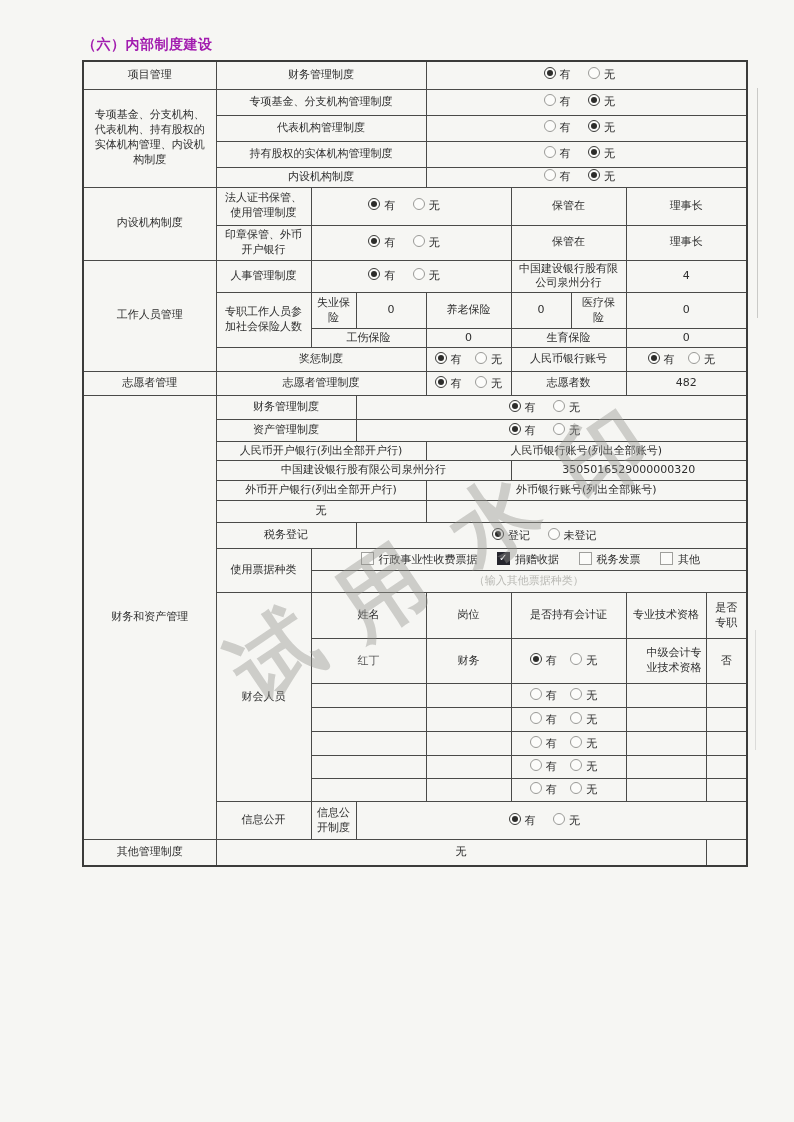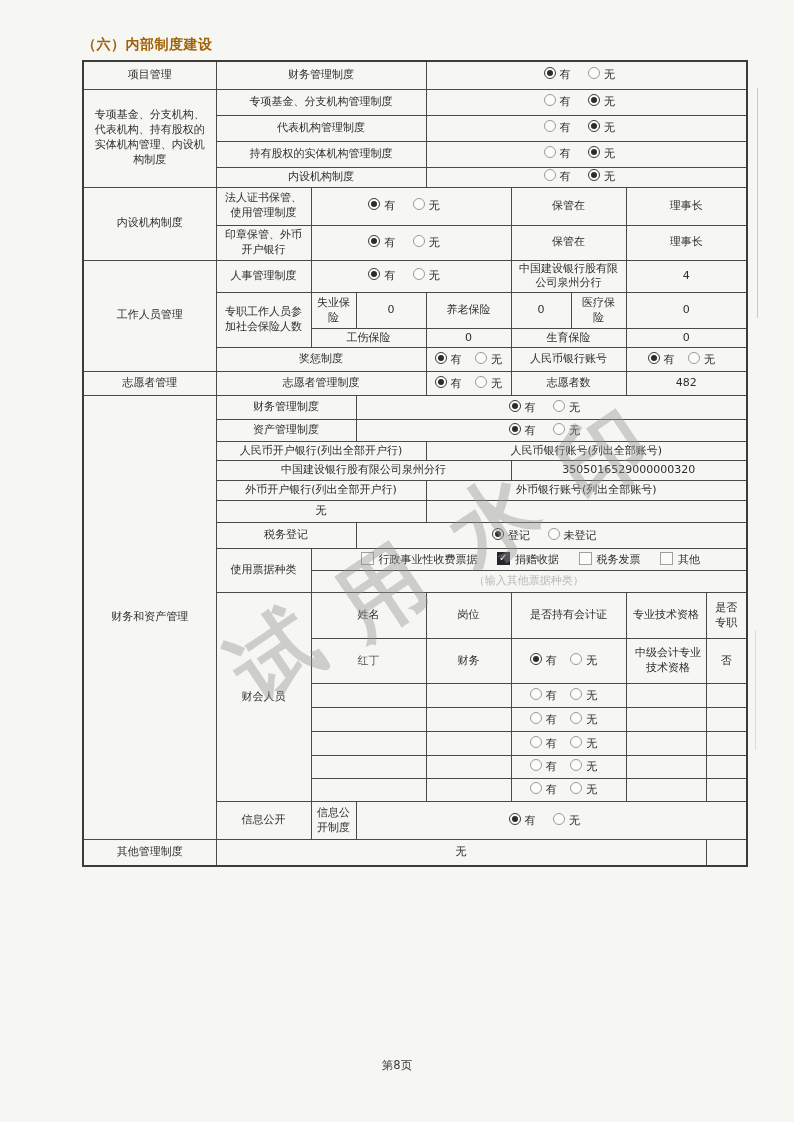--- a/index.html
+++ b/index.html
@@ -7,21 +7,21 @@
     width:794px;height:1122px;
     background:#f6f6f3;
     font-family:"DejaVu Sans","Liberation Sans",sans-serif;
     color:#2b2b2b;
     position:relative;
     -webkit-font-smoothing:antialiased;
   }
   .page{position:absolute;inset:0;overflow:hidden;}
   .doc-title{
     position:absolute;left:82px;top:36px;
-    font-size:14px;font-weight:bold;color:#a16207;letter-spacing:0.5px;
+    font-size:14px;font-weight:bold;color:#a21caf;letter-spacing:0.5px;
   }
   table.form{
     position:absolute;left:82px;top:60px;
     width:664px;border-collapse:collapse;table-layout:fixed;
     font-size:11px;color:#2e2e2e;
   }
   table.form td{
     border:1.2px solid #4a4a48;
     padding:1px 4px;
     text-align:center;vertical-align:middle;
@@ -257,21 +257,21 @@
       <td>专业技术资格</td>
       <td>是否专职</td>
     </tr>
     <tr style="height:45px">
       <td colspan="2" class="lft" style="color:#555">红丁</td>
       <td class="lft">财务</td>
       <td colspan="2" class="radio-cell" style="padding-left:8px">
         <span class="opt" style="margin-right:10px"><span class="radio sel"></span><span>有</span></span>
         <span class="opt"><span class="radio"></span><span>无</span></span>
       </td>
-      <td class="lft" style="padding-left:8px;text-align:center">中级会计专业技术资格</td>
+      <td class="lft" style="padding-left:18px;text-align:right">中级会计专业技术资格</td>
       <td class="lft">否</td>
     </tr>
     <tr style="height:24px">
       <td colspan="2"></td>
       <td></td>
       <td colspan="2" class="radio-cell" style="padding-left:8px">
         <span class="opt" style="margin-right:10px"><span class="radio"></span><span>有</span></span>
         <span class="opt"><span class="radio"></span><span>无</span></span>
       </td>
       <td></td>
@@ -335,14 +335,13 @@
     </table>
 
   <div class="watermark" style="left:232px;top:612px;">试</div>
   <div class="watermark" style="left:338px;top:548px;">用</div>
   <div class="watermark" style="left:450px;top:478px;">水</div>
   <div class="watermark" style="left:560px;top:412px;">印</div>
 
   <div class="scan-line"></div>
   <div class="scan-line2"></div>
 
-  <div class="footer">第8页</div>
 </div>
 
 </body></html>

